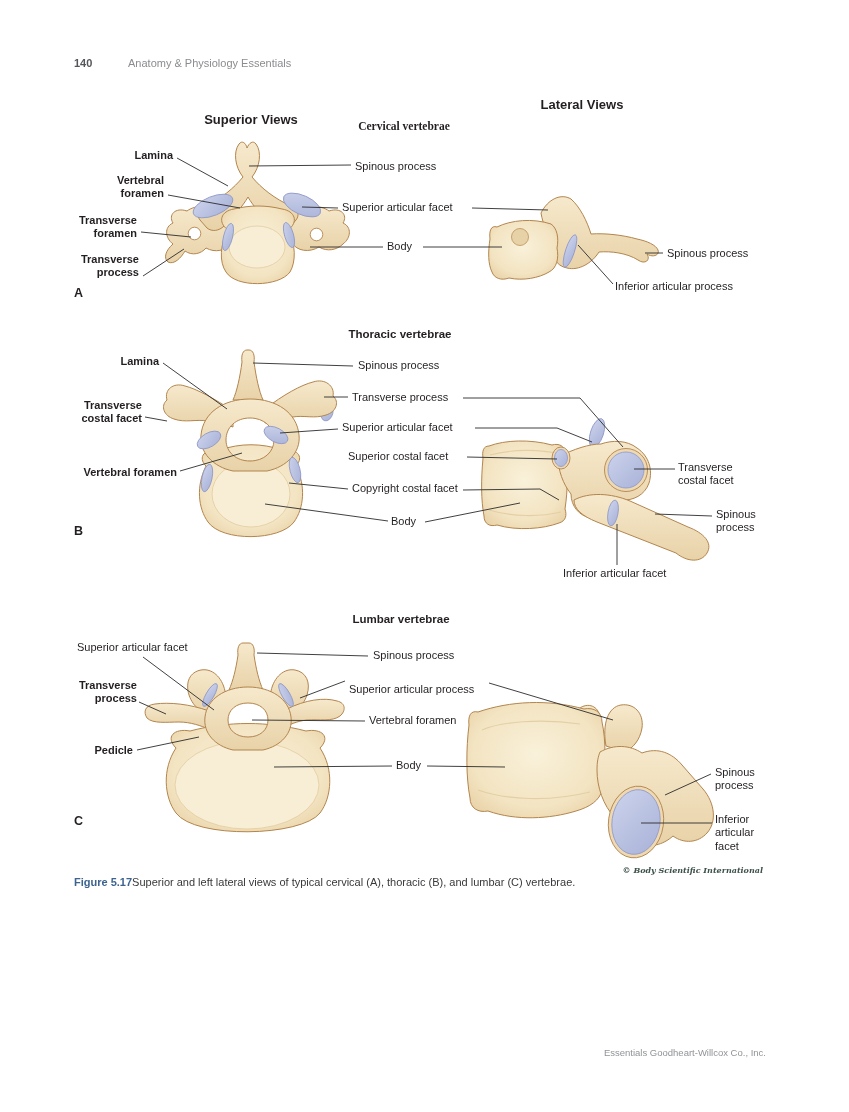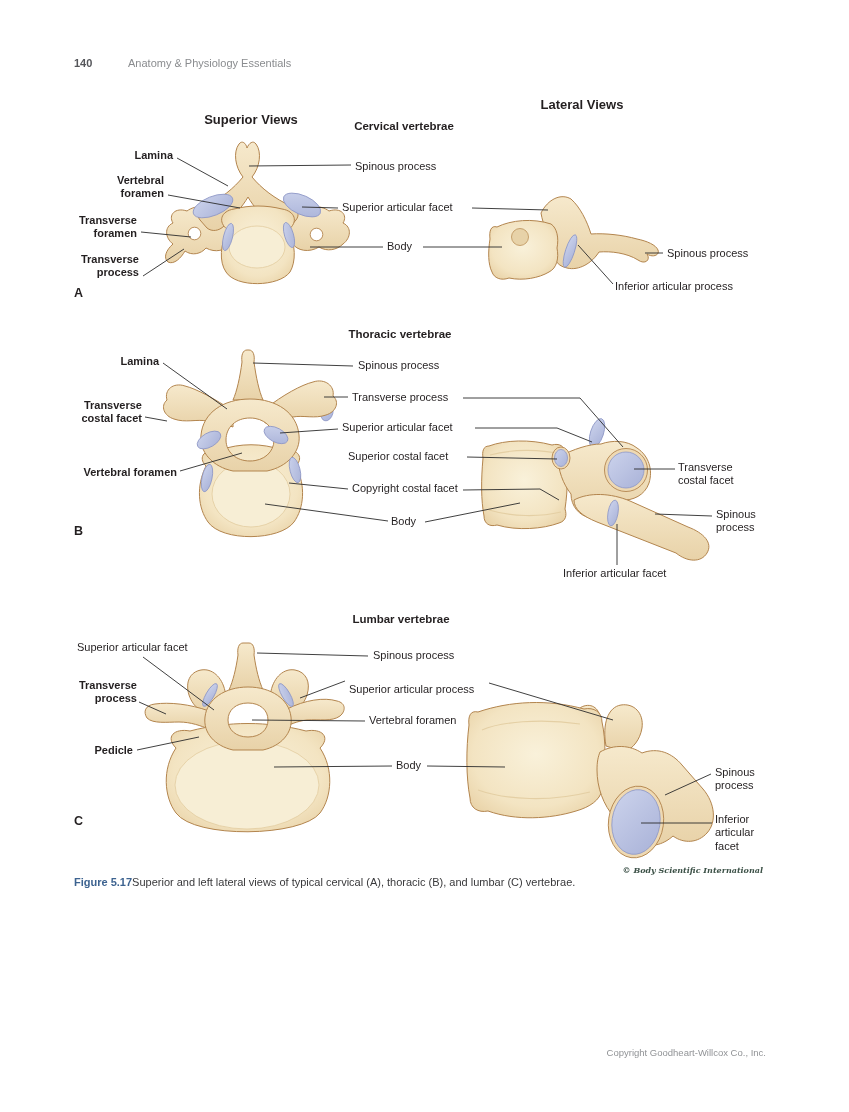--- a/index.html
+++ b/index.html
@@ -169,21 +169,21 @@
       <path class="lead" d="M641,823 L712,823"></path>
     </g>
   </svg>
 
   <div class="pagenum">140</div>
   <div class="runhead">Anatomy &amp; Physiology Essentials</div>
 
   <div class="col-head c" style="left:191px;top:112px;width:120px;">Superior Views</div>
   <div class="col-head c" style="left:522px;top:97px;width:120px;">Lateral Views</div>
 
-  <div class="sect-title c" style="left:344px;top:120px;width:120px;">Cervical vertebrae</div>
+  <div class="sect-title c" style="left:344px;top:120px;width:120px;font-family:Liberation Serif, serif;">Cervical vertebrae</div>
   <div class="lbl r" style="left:103px;top:149px;width:70px;">Lamina</div>
   <div class="lbl r" style="left:94px;top:174px;width:70px;">Vertebral
 foramen</div>
   <div class="lbl r" style="left:67px;top:214px;width:70px;">Transverse
 foramen</div>
   <div class="lbl r" style="left:69px;top:253px;width:70px;">Transverse
 process</div>
   <div class="lbl" style="left:355px;top:160px;">Spinous process</div>
   <div class="lbl" style="left:342px;top:201px;">Superior articular facet</div>
   <div class="lbl" style="left:387px;top:240px;">Body</div>
@@ -224,14 +224,14 @@
 articular
 facet</div>
   <div class="letter" style="left:74px;top:814px;">C</div>
 
   <div class="credit">© Body Scientific International</div>
 
   <div class="caption">
     <span class="figlabel">Figure 5.17</span><span>Superior and left lateral views of typical cervical (A), thoracic (B), and lumbar (C) vertebrae.</span>
   </div>
 
-  <div class="footer">Copyright Goodheart-Willcox Co., Inc.</div>
+  <div class="footer">Essentials Goodheart-Willcox Co., Inc.</div>
 </div>
 
 </body></html>

